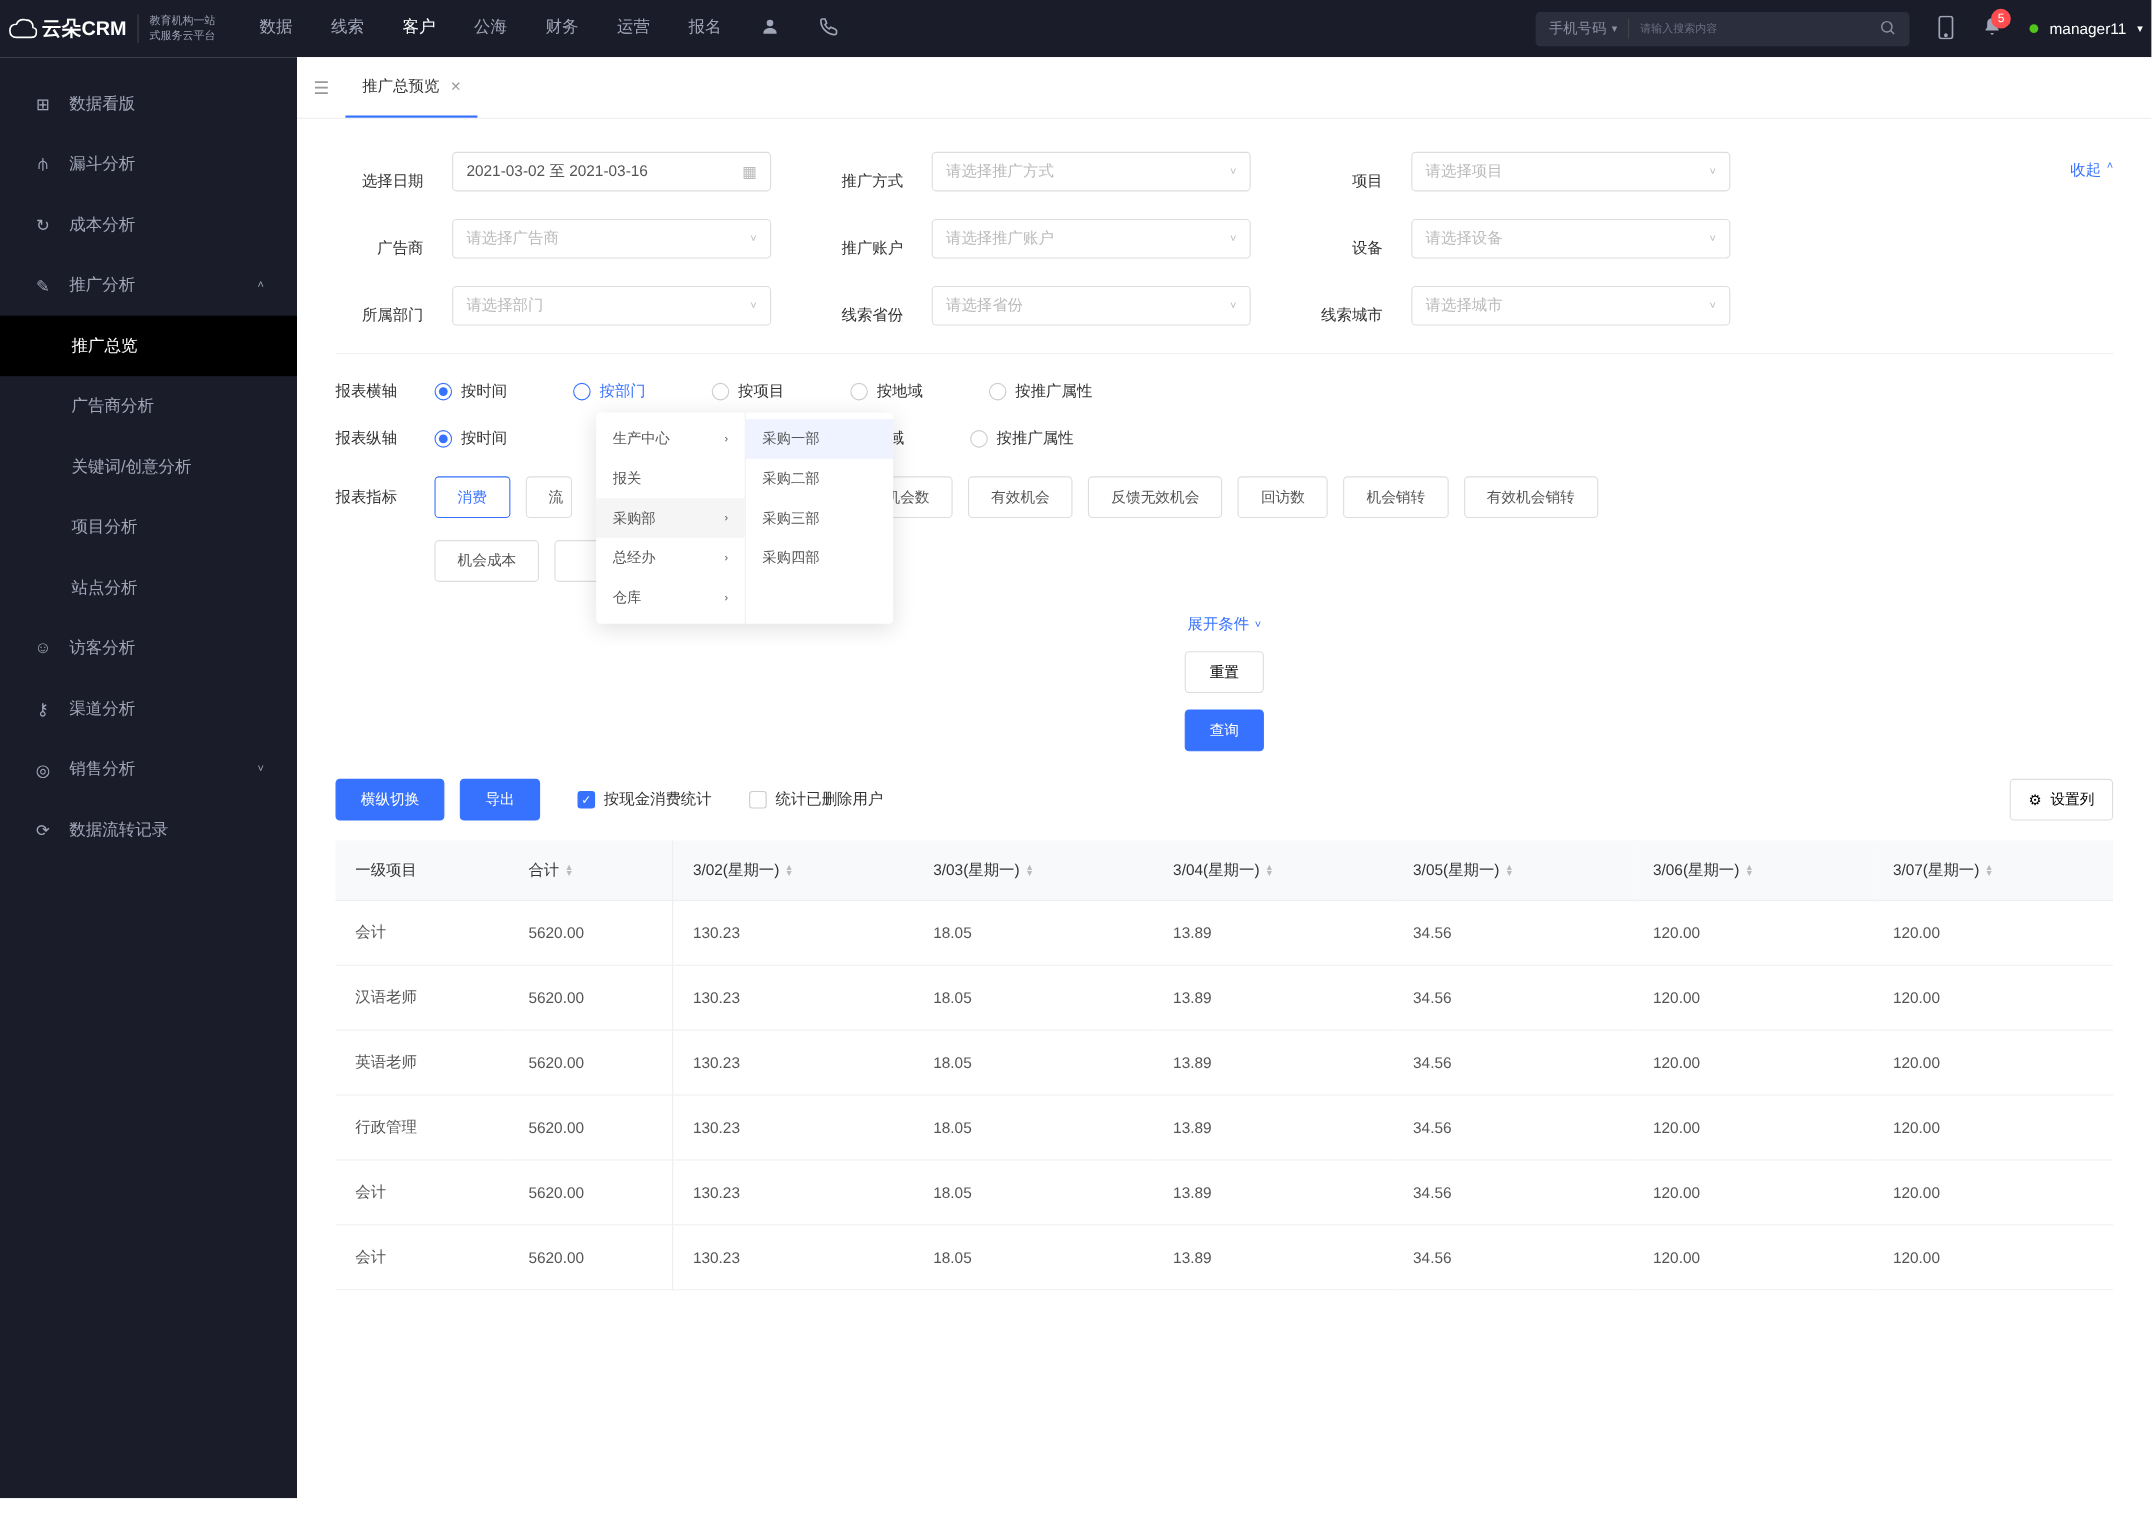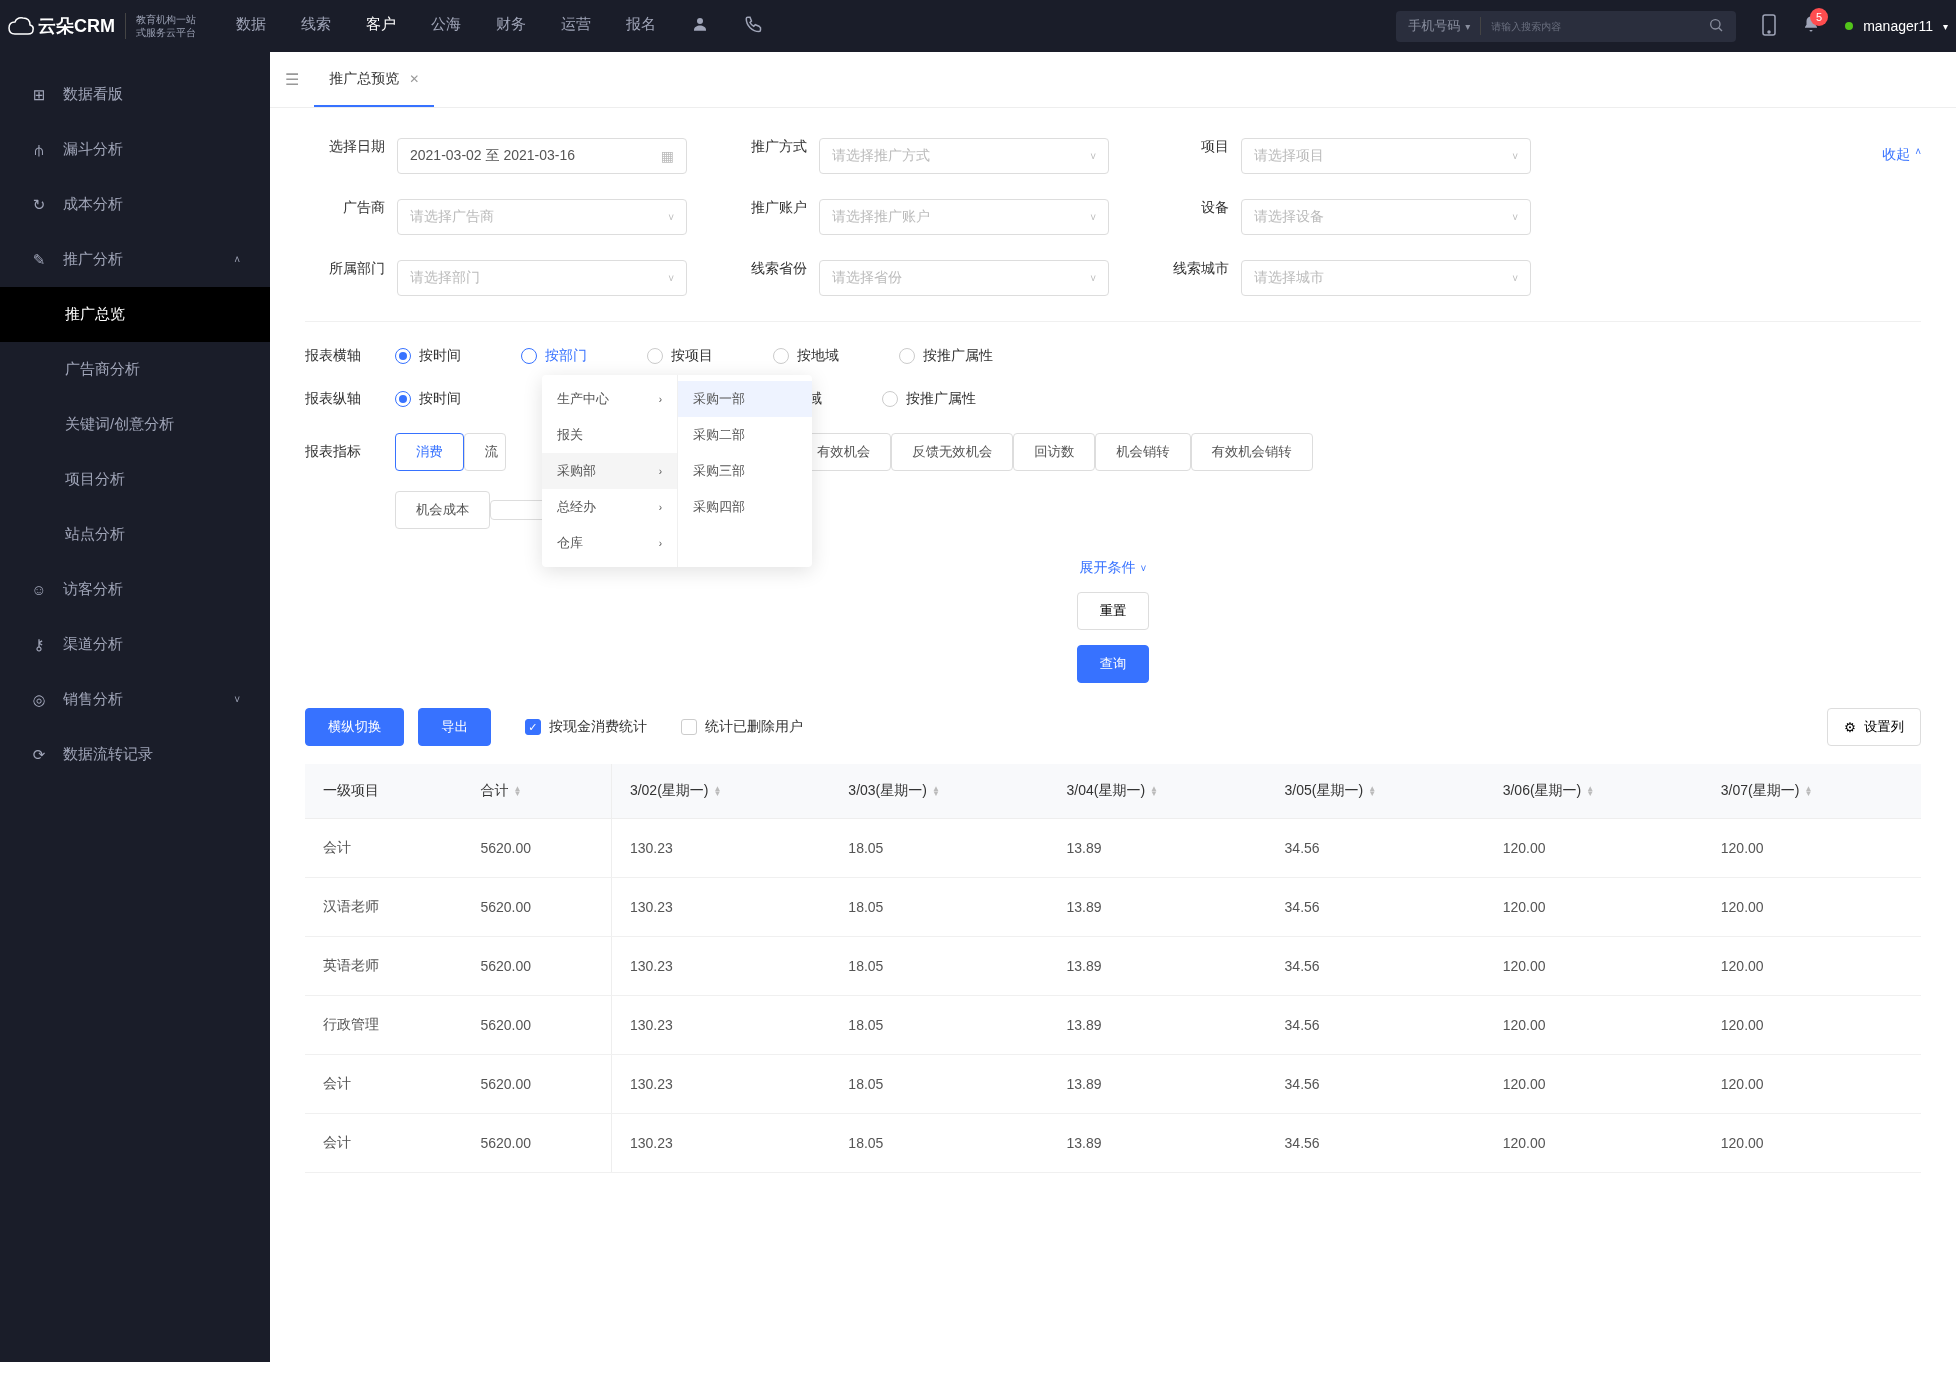--- a/index.html
+++ b/index.html
@@ -39,21 +39,21 @@
 .tabbar { display: flex; align-items: center; border-bottom: 1px solid #eee; padding: 0 15px; height: 56px; gap: 15px; }
 .tab-toggle { color: #999; cursor: pointer; font-size: 16px; }
 .tab { display: flex; align-items: center; gap: 10px; padding: 0 15px; height: 100%; border-bottom: 2px solid #3772ff; color: #333; cursor: pointer; }
 .tab-close { color: #999; font-size: 12px; }
 
 .content { padding: 30px 35px; }
 
 
 .filter-area { position: relative; }
 .filter-row { display: flex; align-items: center; margin-bottom: 25px; gap: 40px; }
-.filter-group { display: flex; align-items: flex-start; gap: 12px; }
+.filter-group { display: flex; align-items: flex-end; gap: 26px; }
 .filter-label { width: 80px; text-align: right; color: #333; }
 .date-input { border: 1px solid #ddd; border-radius: 4px; padding: 8px 12px; width: 290px; display: flex; align-items: center; justify-content: space-between; color: #555; cursor: pointer; }
 .select-input { border: 1px solid #ddd; border-radius: 4px; padding: 8px 12px; width: 290px; display: flex; align-items: center; justify-content: space-between; color: #bbb; cursor: pointer; }
 .collapse-link { position: absolute; right: 0; top: 8px; color: #3772ff; cursor: pointer; display: flex; gap: 5px; }
 
 .divider { height: 1px; background: #f0f0f0; margin: 20px 0 25px; }
 
 
 .radio-row { display: flex; align-items: center; margin-bottom: 25px; }
 .radio-label { width: 90px; color: #333; }
@@ -69,21 +69,21 @@
 .cascade { position: absolute; top: 28px; left: 147px; display: flex; background: #fff; box-shadow: 0 4px 20px rgba(0,0,0,0.12); border-radius: 4px; z-index: 10; }
 .cascade-col { width: 135px; padding: 6px 0; }
 .cascade-col + .cascade-col { border-left: 1px solid #f0f0f0; }
 .cascade-item { padding: 9px 15px; display: flex; align-items: center; justify-content: space-between; cursor: pointer; font-size: 13px; color: #555; }
 .cascade-item.hover { background: #f5f5f5; }
 .cascade-item.selected { background: #eef3ff; }
 
 
 .tag-row { display: flex; align-items: center; margin-bottom: 20px; flex-wrap: wrap; }
 .tag-label { width: 90px; color: #333; }
-.tags { display: flex; flex-wrap: wrap; align-items: center; }
+.tags { display: flex; gap: 14px; flex-wrap: wrap; }
 .tag-btn { border: 1px solid #ddd; border-radius: 4px; padding: 9px 20px; cursor: pointer; background: #fff; color: #555; }
 .tag-btn.active { border-color: #3772ff; color: #3772ff; }
 
 
 .action-row { display: flex; justify-content: flex-end; align-items: center; gap: 15px; margin: 30px 0 25px; flex-direction: column; }
 .link-expand { color: #3772ff; cursor: pointer; display: flex; align-items: center; gap: 5px; }
 .btn { border: 1px solid #ddd; border-radius: 4px; padding: 9px 22px; cursor: pointer; background: #fff; }
 .btn.primary { background: #3772ff; color: #fff; border-color: #3772ff; }
 
 

